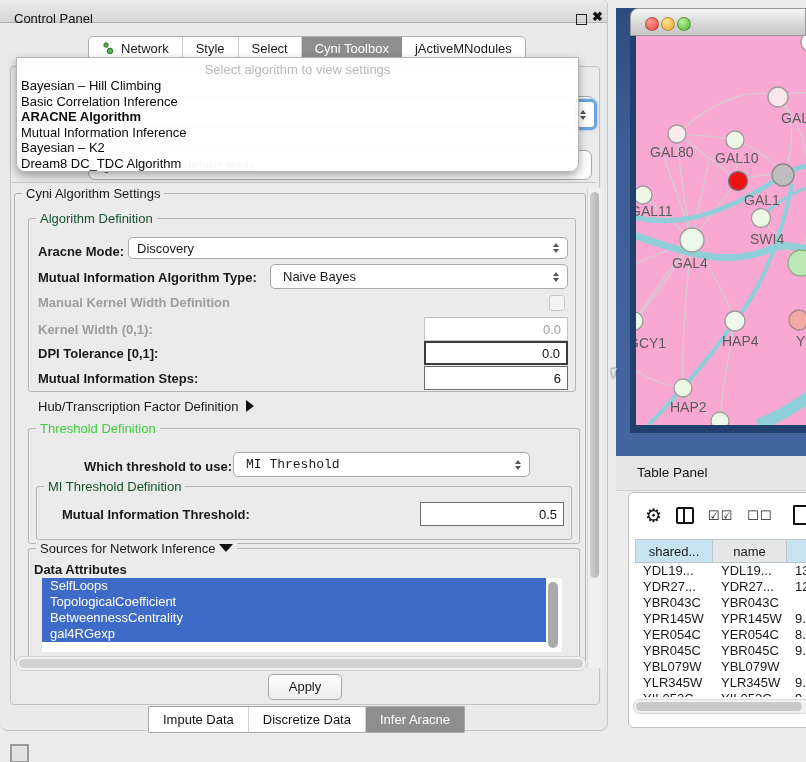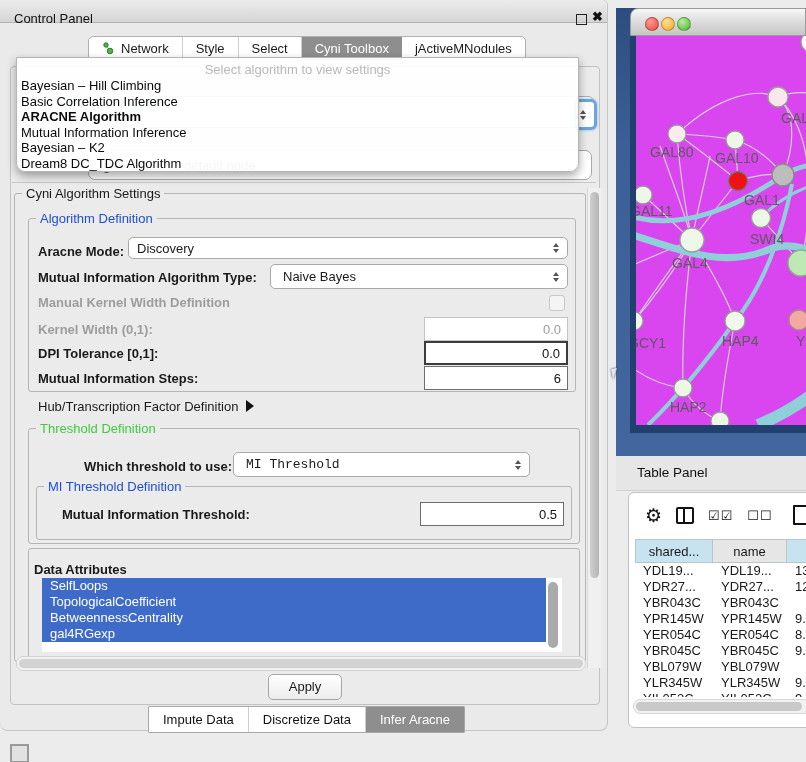--- a/index.html
+++ b/index.html
@@ -37,21 +37,21 @@
                 border:1px solid #a9a9a9;border-radius:6px;}
   .focus-ring{left:574px;top:99px;width:17px;height:25px;background:#fff;
               border:3px solid #6ea3dd;border-radius:6px;box-shadow:0 0 3px #8ab8e8;}
   .ghost-combo2{left:88px;top:150px;width:504px;height:30px;background:#fff;
                 border:1px solid #a9a9a9;border-radius:7px;color:#444;
                 line-height:30px;padding-left:14px;box-sizing:border-box;}
 
   
   .group{border:1px solid #b5b5b5;border-radius:3px;}
   .gtitle{position:absolute;background:#ebebeb;padding:0 4px;white-space:nowrap;}
-  .blue{color:#1d4ed8;} .green{color:#3ecc3e;}
+  .blue{color:#14532d;} .green{color:#3ecc3e;}
   .lbl{position:absolute;white-space:nowrap;}
   .b{font-weight:bold;}
   .dis{color:#9d9d9d;}
 
   .combo{position:absolute;background:#fff;border:1px solid #a9a9a9;border-radius:5px;
          display:flex;align-items:center;padding-left:12px;box-sizing:border-box;}
   .stepper{position:absolute;right:8px;top:50%;transform:translateY(-50%);
            display:flex;flex-direction:column;align-items:center;gap:2px;}
   .aru{width:0;height:0;border-left:3.5px solid transparent;border-right:3.5px solid transparent;
        border-bottom:4.5px solid #555;}
@@ -106,21 +106,21 @@
   
   .desktop{left:616px;top:8px;width:190px;height:448px;
            background:linear-gradient(#2d4d7e 0%,#3b5f96 30%,#42669d 100%);}
   .net-titlebar{left:630px;top:8px;width:176px;height:28px;
                 background:linear-gradient(#f7f7f7 0%,#d9d9d9 55%,#c6c6c6 100%);
                 border:1px solid #9b9b9b;border-radius:8px 0 0 0;box-sizing:border-box;z-index:6;}
   .tl{position:absolute;top:8px;width:12px;height:12px;border-radius:50%;border:1px solid rgba(0,0,0,.25);}
   .tl.red{left:14px;background:radial-gradient(circle at 35% 30%,#ff9a93,#e8463c);}
   .tl.yel{left:30px;background:radial-gradient(circle at 35% 30%,#ffe08a,#eda930);}
   .tl.grn{left:46px;background:radial-gradient(circle at 35% 30%,#b8f09a,#4db335);}
-  .net-content{left:636px;top:36px;width:170px;height:389px;background:#d946ef;overflow:hidden;z-index:4;}
+  .net-content{left:636px;top:36px;width:170px;height:389px;background:#f9a8d4;overflow:hidden;z-index:4;}
   .net-left-border{left:630px;top:36px;width:6px;height:389px;background:#21406e;z-index:5;}
   .net-bottom-border{left:630px;top:425px;width:176px;height:8px;background:#21406e;z-index:5;}
   svg text.nlab{font-family:"Liberation Sans",sans-serif;font-size:14px;fill:#5c5c5c;}
 
   .cursor{left:612px;top:368px;width:0;height:0;z-index:7;
           border-left:6px solid #dfe6ef;border-right:5px solid transparent;
           border-bottom:10px solid transparent;transform:rotate(-12deg);
           filter:drop-shadow(0 0 1px #223);}
 
   
@@ -248,20 +248,23 @@
         <span class="ard"></span>
       </span>
   </div>
 
   <div class="abs group" style="left:36px;top:486px;width:534px;height:52px;"></div>
   <div class="gtitle blue" style="left:44px;top:479px;">MI Threshold Definition</div>
   <div class="lbl b" style="left:34px;top:507px;padding-left:28px;">Mutual Information Threshold:</div>
   <div class="field f-norm" style="left:420px;top:502px;width:144px;height:24px;">0.5</div>
 
   <div class="abs group" style="left:28px;top:548px;width:550px;height:110px;"></div>
+  <div class="gtitle" style="left:36px;top:541px;">
+    <span>Sources for Network Inference</span> <span class="tri-down"></span>
+  </div>
   <div class="lbl b" style="left:34px;top:562px;">Data Attributes</div>
   <div class="abs attr-list">
       <div class="attr-item">SelfLoops</div>
       <div class="attr-item">TopologicalCoefficient</div>
       <div class="attr-item">BetweennessCentrality</div>
       <div class="attr-item">gal4RGexp</div>
     </div>
   <div class="abs attr-thumb"></div>
 
   <div class="abs hscroll">

